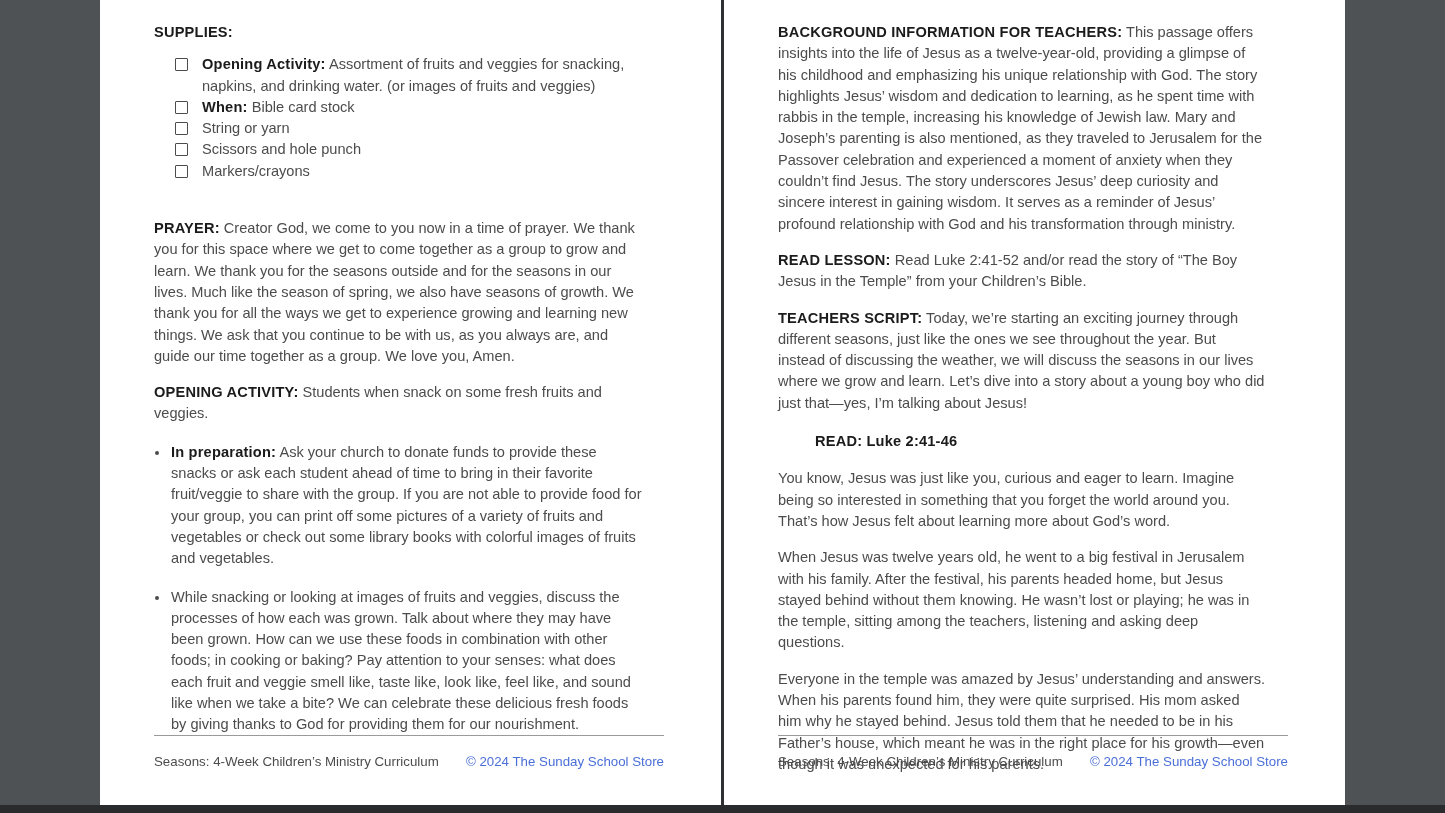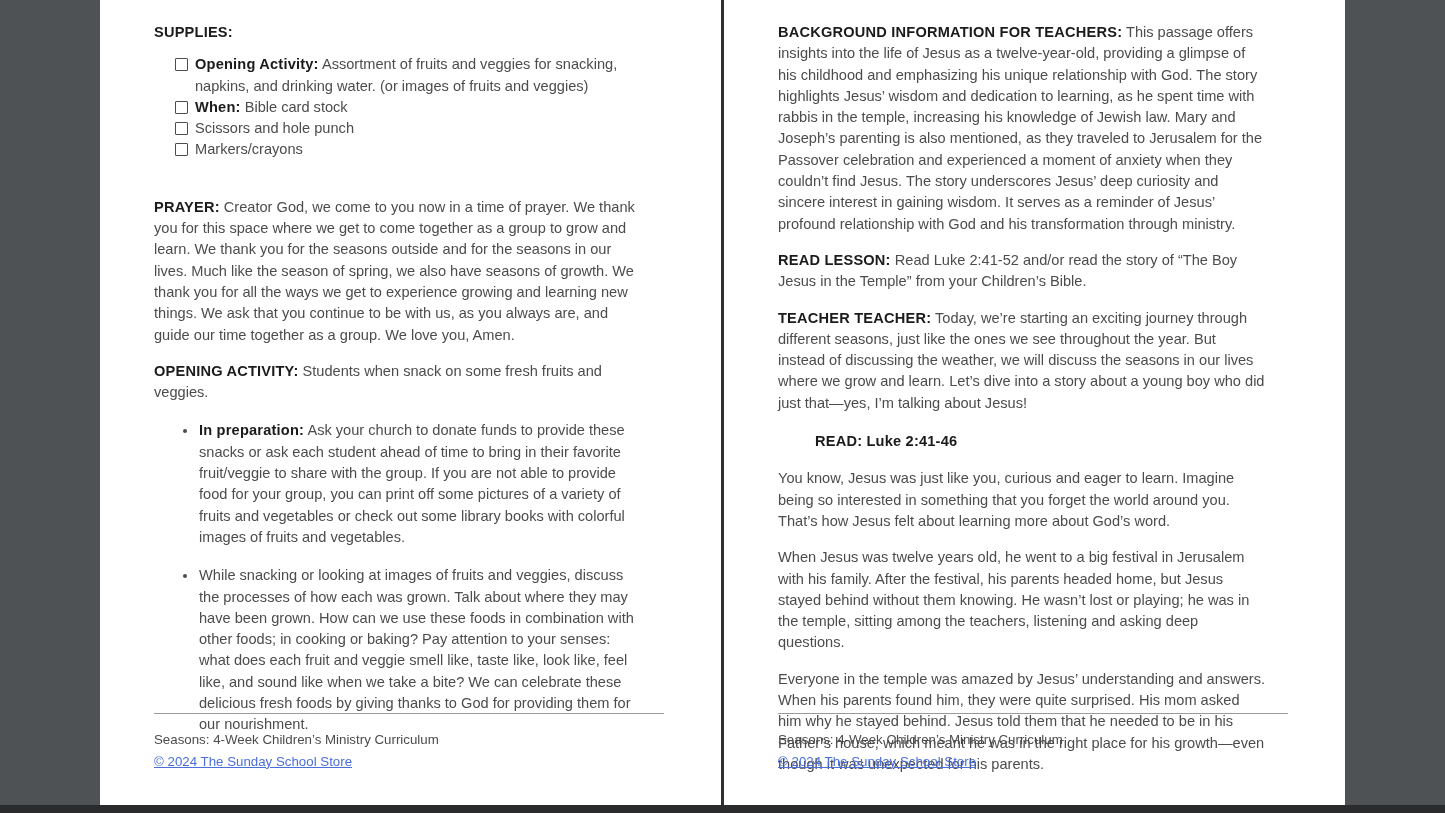--- a/index.html
+++ b/index.html
@@ -23,47 +23,47 @@
     padding: 22px 79px 0 54px;
     color: #4c4c4c;
     font-size: 14.6px;
     line-height: 21.3px;
   }
   .page-left { margin-right: 3px; }
   strong.runin, .heading { color: #1b1b1b; font-weight: bold; letter-spacing: 0.2px; }
   .para { margin-bottom: 15px; }
   .supplies-heading { margin-bottom: 11px; font-size: 14.6px; }
   .checklist { list-style: none; margin: 0 0 36px 21px; }
-  .checklist li { display: flex; margin-bottom: 0; }
+  .checklist li { display: flex; margin-bottom: 0; gap: 7px; }
   .checkbox {
     flex: 0 0 auto;
     width: 13px; height: 13px;
     border: 1.6px solid #4c4c4c;
     border-radius: 1px;
     margin: 4px 7px 0 0;
     background: #fff;
   }
   .cl-text { flex: 1; }
-  .bullets { list-style: disc outside; margin: 17px 0 0 44px; }
+  .bullets { list-style: disc outside; margin: 17px 0 0 16px; }
   .bullets li { padding-left: 1px; margin-bottom: 17px; }
   .read-heading {
     font-weight: bold; color: #1b1b1b;
     margin: 17px 0 16px 37px;
     letter-spacing: 0.2px;
   }
   .footer {
     position: absolute;
     left: 54px; right: 57px; bottom: 33px;
   }
   .footer-rule { border: none; border-top: 1px solid #9a9a9a; margin-bottom: 15px; }
   .footer-row {
     display: flex; justify-content: space-between; align-items: baseline;
-    font-size: 13.3px; color: #4c4c4c; flex-direction: column;
+    font-size: 13.3px; color: #4c4c4c;
   }
-  .footer-link { text-decoration: underline; cursor: pointer; }
+  .footer-link { cursor: pointer; }
   .bottom-bar {
     position: absolute;
     left: 0; bottom: 0;
     width: 1445px; height: 8px;
     background: #292b2d;
   }
 </style>
 </head>
 <body>
 
@@ -73,20 +73,24 @@
     <div class="heading supplies-heading">SUPPLIES:</div>
 
     <ul class="checklist">
       <li>
         <span class="checkbox"></span>
         <span class="cl-text"><strong class="runin">Opening Activity:</strong> <span>Assortment of fruits and veggies for snacking, napkins, and drinking water. (or images of fruits and veggies)</span></span>
       </li>
       <li>
         <span class="checkbox"></span>
         <span class="cl-text"><strong class="runin">When:</strong> <span>Bible card stock</span></span>
+      </li>
+      <li>
+        <span class="checkbox"></span>
+        <span class="cl-text"><strong class="runin"></strong> <span>String or yarn</span></span>
       </li>
       <li>
         <span class="checkbox"></span>
         <span class="cl-text"><strong class="runin"></strong> <span>Scissors and hole punch</span></span>
       </li>
       <li>
         <span class="checkbox"></span>
         <span class="cl-text"><strong class="runin"></strong> <span>Markers/crayons</span></span>
       </li>
     </ul>
@@ -107,21 +111,21 @@
         <a class="footer-link" style="color: rgb(74, 111, 216);">© 2024 The Sunday School Store</a>
       </div>
     </div>
   </div>
 
   <div class="page">
     <p class="para"><strong class="runin">BACKGROUND INFORMATION FOR TEACHERS:</strong> <span>This passage offers insights into the life of Jesus as a twelve-year-old, providing a glimpse of his childhood and emphasizing his unique relationship with God. The story highlights Jesus’ wisdom and dedication to learning, as he spent time with rabbis in the temple, increasing his knowledge of Jewish law. Mary and Joseph’s parenting is also mentioned, as they traveled to Jerusalem for the Passover celebration and experienced a moment of anxiety when they couldn’t find Jesus. The story underscores Jesus’ deep curiosity and sincere interest in gaining wisdom. It serves as a reminder of Jesus’ profound relationship with God and his transformation through ministry.</span></p>
 
     <p class="para"><strong class="runin">READ LESSON:</strong> <span>Read Luke 2:41-52 and/or read the story of “The Boy Jesus in the Temple” from your Children’s Bible.</span></p>
 
-    <p class="para"><strong class="runin">TEACHER TEACHER:</strong> <span>Today, we’re starting an exciting journey through different seasons, just like the ones we see throughout the year. But instead of discussing the weather, we will discuss the seasons in our lives where we grow and learn. Let’s dive into a story about a young boy who did just that—yes, I’m talking about Jesus!</span></p>
+    <p class="para"><strong class="runin">TEACHERS SCRIPT:</strong> <span>Today, we’re starting an exciting journey through different seasons, just like the ones we see throughout the year. But instead of discussing the weather, we will discuss the seasons in our lives where we grow and learn. Let’s dive into a story about a young boy who did just that—yes, I’m talking about Jesus!</span></p>
 
     <div class="read-heading">READ: Luke 2:41-46</div>
 
     <p class="para">You know, Jesus was just like you, curious and eager to learn. Imagine being so interested in something that you forget the world around you. That’s how Jesus felt about learning more about God’s word.</p>
 
     <p class="para">When Jesus was twelve years old, he went to a big festival in Jerusalem with his family. After the festival, his parents headed home, but Jesus stayed behind without them knowing. He wasn’t lost or playing; he was in the temple, sitting among the teachers, listening and asking deep questions.</p>
 
 
     <p class="para">Everyone in the temple was amazed by Jesus’ understanding and answers. When his parents found him, they were quite surprised. His mom asked him why he stayed behind. Jesus told them that he needed to be in his Father’s house, which meant he was in the right place for his growth—even though it was unexpected for his parents.</p>
 

